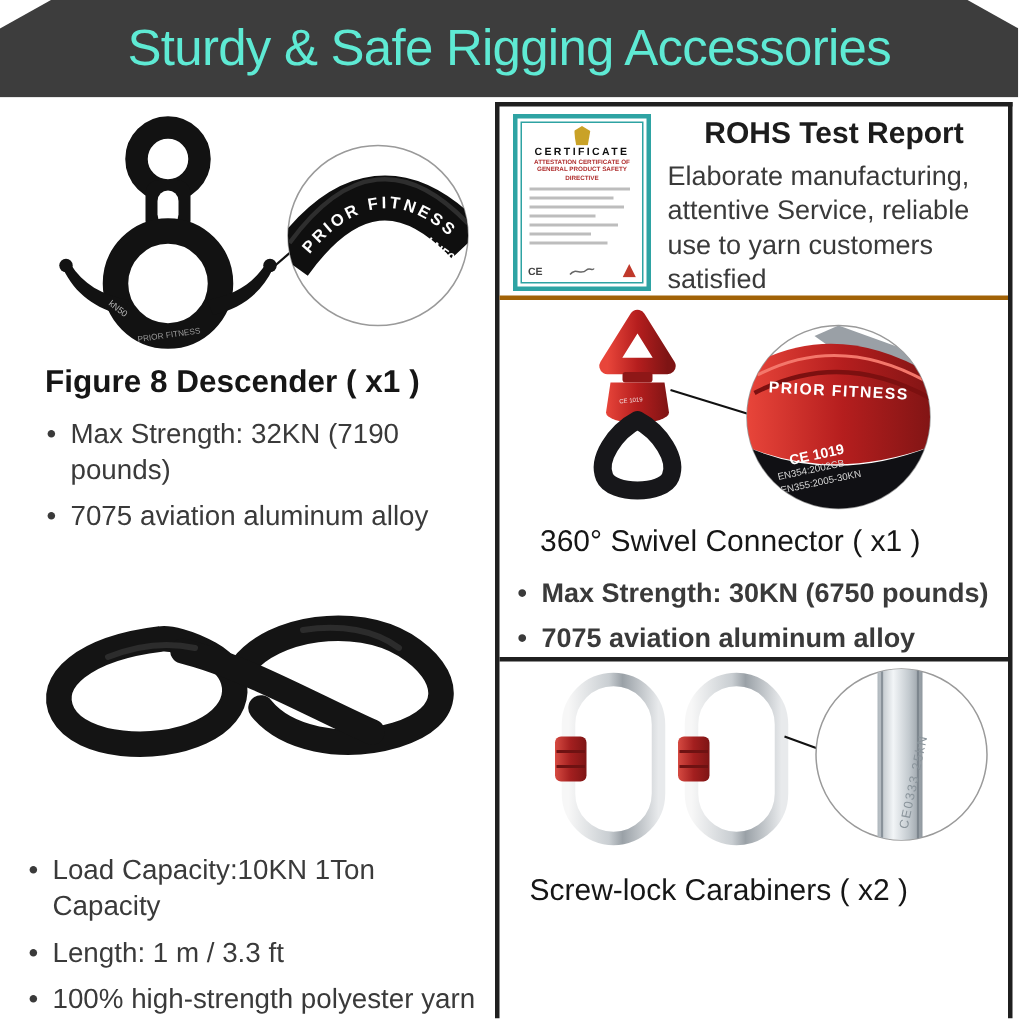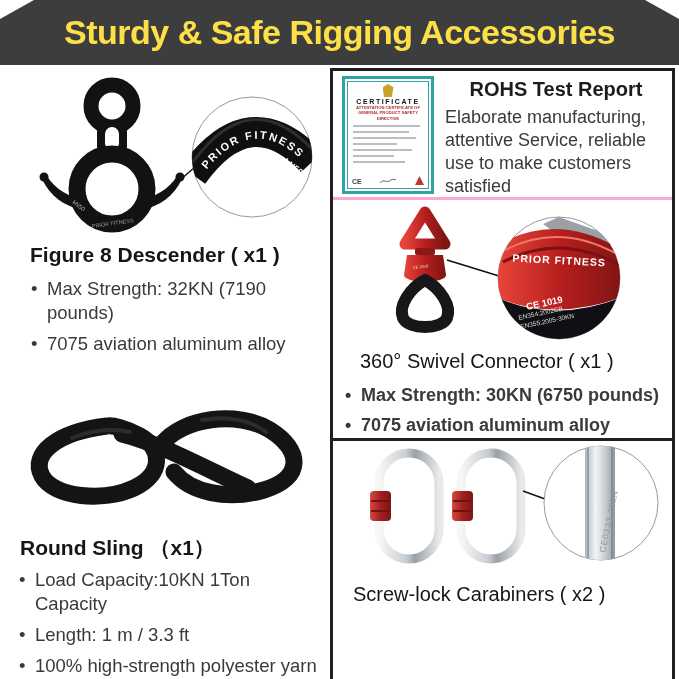--- a/index.html
+++ b/index.html
@@ -3,27 +3,27 @@
 <meta charset="utf-8">
 <style>
   html,body{margin:0;padding:0;background:#fff;}
   body{width:679px;height:679px;overflow:hidden;font-family:"Liberation Sans","DejaVu Sans",sans-serif;}
   .stage{position:relative;width:679px;height:679px;background:#fff;}
 
   
   .banner{position:absolute;top:0;left:0;width:679px;height:65px;background:#3d3d3d;
     clip-path:polygon(34px 0,645px 0,679px 19px,679px 65px,0 65px,0 19px);
     display:flex;align-items:center;justify-content:center;}
-  .banner-title{color:#fde047;font-size:34px;font-weight:bold;letter-spacing:-0.5px;margin:12px;white-space:nowrap;}
+  .banner-title{color:#5eead4;font-size:34px;font-weight:normal;letter-spacing:-0.5px;margin:12px;white-space:nowrap;}
 
   
   .right-col{position:absolute;left:330px;top:68px;width:345px;height:611px;
     border:3px solid #1f1f1f;border-bottom:none;box-sizing:border-box;background:#fff;}
   .rc-section{position:relative;box-sizing:border-box;width:339px;}
-  .rc-rohs{height:129px;border-bottom:3px solid #f9a8d4;}
+  .rc-rohs{height:129px;border-bottom:3px solid #a16207;}
   .rc-swivel{height:241px;border-bottom:3px solid #1f1f1f;}
   .rc-carab{height:233px;}
 
   
   .box-head{position:absolute;font-size:20px;font-weight:normal;color:#161616;margin:0;white-space:nowrap;}
   .spec-list{margin:0;padding:0;list-style:none;position:absolute;font-size:18px;color:#3a3a3a;line-height:1.3;}
   .spec-list li{position:relative;padding-left:17px;margin-bottom:7px;}
   .spec-list li::before{content:"•";position:absolute;left:1px;top:0;color:#3a3a3a;}
 
   .left-head{position:absolute;font-size:21px;font-weight:bold;color:#161616;margin:0;white-space:nowrap;}
@@ -103,21 +103,20 @@
       <path d="M 95,34 C 45,40 18,62 30,84 C 42,106 92,110 122,96 C 152,82 150,56 128,44 C 114,36 100,33 95,34 Z"></path>
       <path d="M 150,52 C 170,26 225,18 258,38 C 290,58 292,86 252,98 C 215,109 178,100 162,80"></path>
       <path d="M 110,42 C 150,52 200,80 236,96"></path>
     </g>
     <g stroke="#2c2c2c" stroke-width="4" fill="none" stroke-linecap="round">
       <path d="M 60,46 C 80,38 100,36 118,40"></path>
       <path d="M 190,28 C 215,24 238,28 254,40"></path>
     </g>
   </svg>
 
-  <h2 class="left-head" style="left:20px;top:534px;">Round Sling （x1）</h2>
   <ul class="spec-list left-list" style="left:18px;top:568px;width:305px;">
     <li>Load Capacity:10KN 1Ton Capacity</li>
     <li>Length: 1 m / 3.3 ft</li>
     <li>100% high-strength polyester yarn core</li>
   </ul>
 
   <div class="right-col">
 
     <div class="rc-section rc-rohs">
       <div class="cert">
@@ -137,21 +136,21 @@
             <span class="ce-mark">CE</span>
             <svg width="18" height="8" viewBox="0 0 18 8">
               <path d="M1,6 C5,1 8,7 12,3 C14,1 16,4 17,2" stroke="#666" stroke-width="1" fill="none"></path>
             </svg>
             <span class="cert-seal"></span>
           </div>
         </div>
       </div>
       <div class="rohs-text">
         <h2 class="rohs-title">ROHS Test Report</h2>
-        <p class="rohs-body">Elaborate manufacturing, attentive Service, reliable use to make customers satisfied</p>
+        <p class="rohs-body">Elaborate manufacturing, attentive Service, reliable use to yarn customers satisfied</p>
       </div>
     </div>
 
     <div class="rc-section rc-swivel">
       <svg width="339" height="152" viewBox="0 0 339 152" style="position:absolute;left:0;top:0;">
         <defs>
           <linearGradient id="redg" x1="0" y1="0" x2="1" y2="0">
             <stop offset="0" stop-color="#e8453a"></stop>
               <stop offset="0.5" stop-color="#b51e1e"></stop>
               <stop offset="1" stop-color="#7e1414"></stop>

